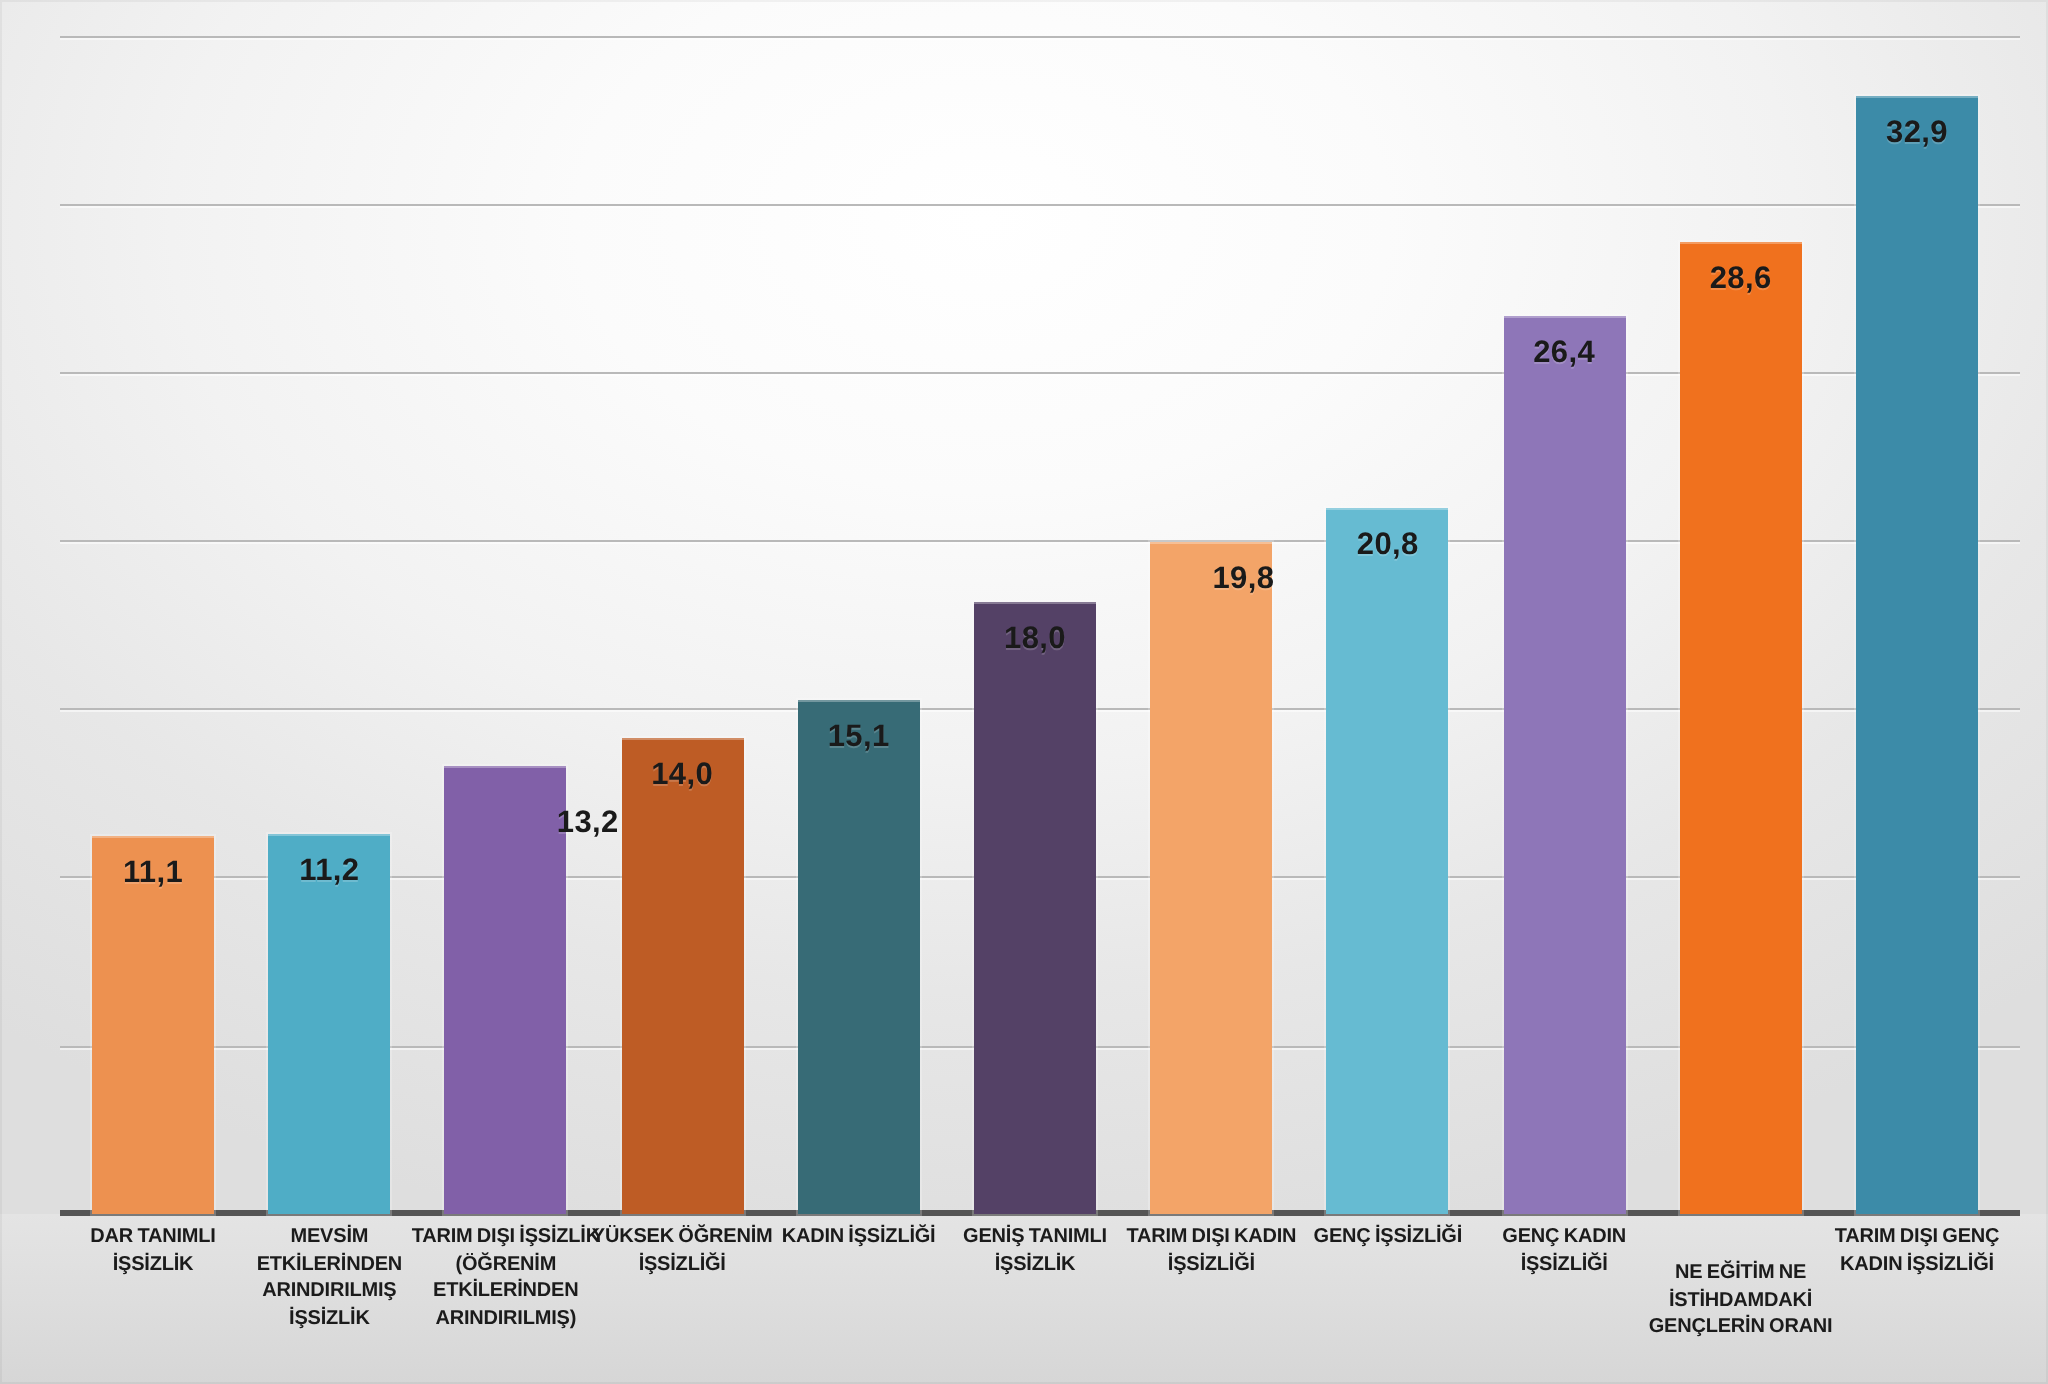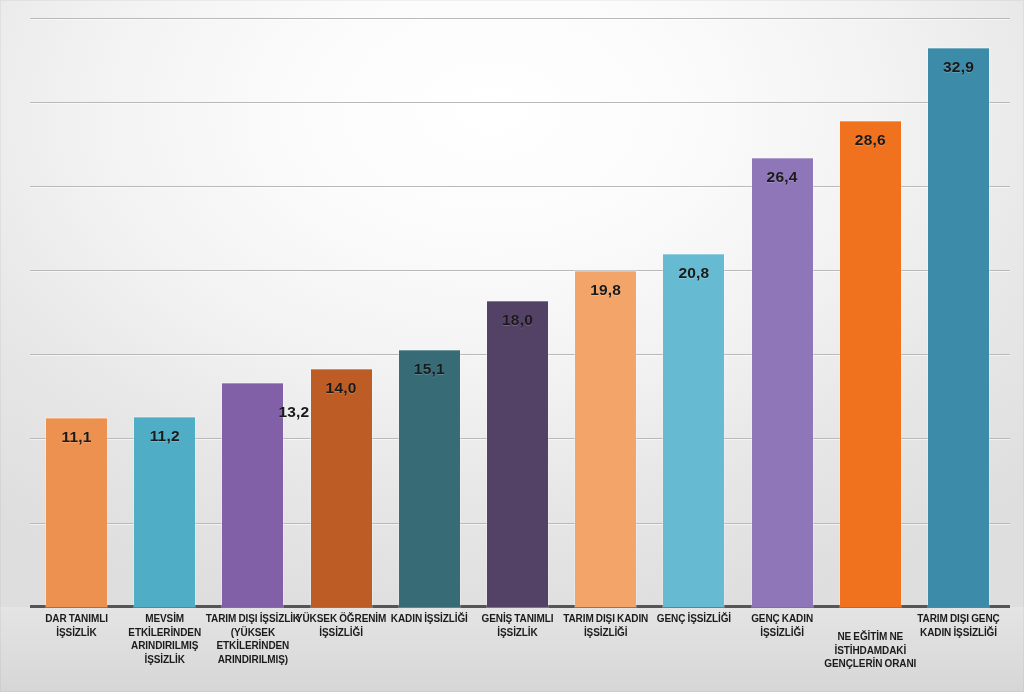--- a/index.html
+++ b/index.html
@@ -161,21 +161,21 @@
         <div class="bar-col" style="left: 398.8px; width: 61px;">
           <div class="bar" style="height: 256.549px; background: linear-gradient(rgb(55, 107, 118) 0%, rgb(55, 107, 118) 100%);"></div>
           <div class="bar-value" style="bottom: 228.549px;">15,1</div>
         </div>
         <div class="bar-col" style="left: 487px; width: 61px;">
           <div class="bar" style="height: 305.82px; background: linear-gradient(rgb(84, 65, 102) 0%, rgb(84, 65, 102) 100%);"></div>
           <div class="bar-value" style="bottom: 277.82px;">18,0</div>
         </div>
         <div class="bar-col" style="left: 575.2px; width: 61px;">
           <div class="bar" style="height: 336.402px; background: linear-gradient(rgb(243, 164, 104) 0%, rgb(243, 164, 104) 100%);"></div>
-          <div class="bar-value" style="bottom: 308.402px;">19,8</div>
+          <div class="bar-value" style="bottom: 308.402px; padding-left: 16px;">19,8</div>
         </div>
         <div class="bar-col" style="left: 663.4px; width: 61px;">
           <div class="bar" style="height: 353.392px; background: linear-gradient(rgb(102, 187, 210) 0%, rgb(102, 187, 210) 100%);"></div>
           <div class="bar-value" style="bottom: 325.392px;">20,8</div>
         </div>
         <div class="bar-col" style="left: 751.6px; width: 61px;">
           <div class="bar" style="height: 448.536px; background: linear-gradient(rgb(142, 118, 184) 0%, rgb(142, 118, 184) 100%);"></div>
           <div class="bar-value" style="bottom: 420.536px;">26,4</div>
         </div>
         <div class="bar-col" style="left: 839.8px; width: 61px;">
@@ -195,21 +195,21 @@
         <div>İŞSİZLİK</div>
       </div>
       <div class="cat-label" style="left: 102.7px; width: 124px;">
         <div>MEVSİM</div>
         <div>ETKİLERİNDEN</div>
         <div>ARINDIRILMIŞ</div>
         <div>İŞSİZLİK</div>
       </div>
       <div class="cat-label" style="left: 190.9px; width: 124px;">
         <div>TARIM DIŞI İŞSİZLİK</div>
-        <div>(YÜKSEK</div>
+        <div>(ÖĞRENİM</div>
         <div>ETKİLERİNDEN</div>
         <div>ARINDIRILMIŞ)</div>
       </div>
       <div class="cat-label" style="left: 279.1px; width: 124px;">
         <div>YÜKSEK ÖĞRENİM</div>
         <div>İŞSİZLİĞİ</div>
       </div>
       <div class="cat-label" style="left: 367.3px; width: 124px;">
         <div>KADIN İŞSİZLİĞİ</div>
       </div>

